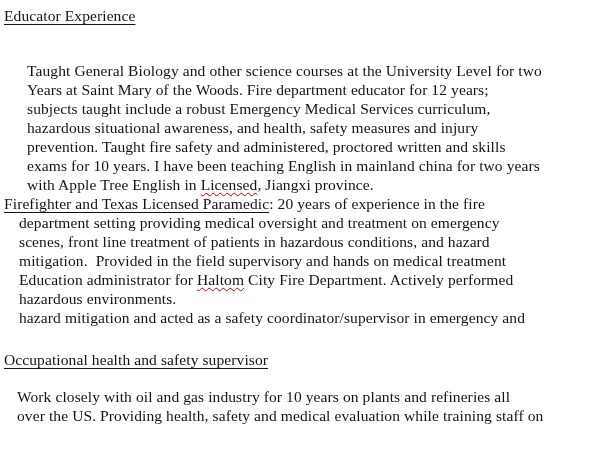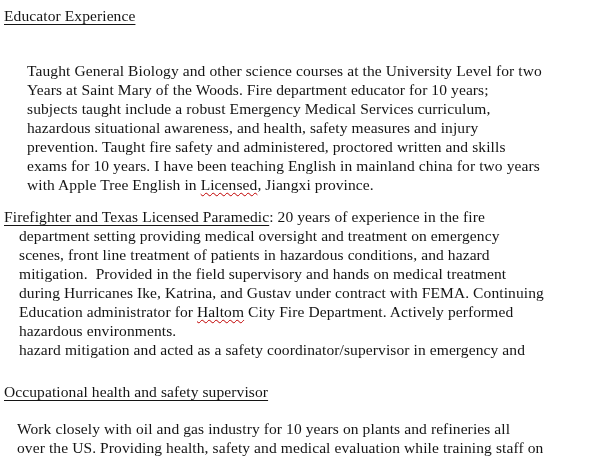--- a/index.html
+++ b/index.html
@@ -49,33 +49,32 @@
 </head>
 <body>
 
 <div class="page">
   <div id="doc">
       <div class="section" style="margin-top: 0px;">
         <div class="line" style="padding-left: 0px;"><span class="run u">Educator Experience</span></div>
       </div>
       <div class="section" style="margin-top: 36px;">
         <div class="line" style="padding-left: 23px;"><span class="run">Taught General Biology and other science courses at the University Level for two</span></div>
-        <div class="line" style="padding-left: 23px;"><span class="run">Years at Saint Mary of the Woods. Fire department educator for 10 years;</span></div>
+        <div class="line" style="padding-left: 23px;"><span class="run">Years at Saint Mary of the Woods. Fire department educator for 12 years;</span></div>
         <div class="line" style="padding-left: 23px;"><span class="run">subjects taught include a robust Emergency Medical Services curriculum,</span></div>
         <div class="line" style="padding-left: 23px;"><span class="run">hazardous situational awareness, and health, safety measures and injury</span></div>
         <div class="line" style="padding-left: 23px;"><span class="run">prevention. Taught fire safety and administered, proctored written and skills</span></div>
         <div class="line" style="padding-left: 23px;"><span class="run">exams for 10 years. I have been teaching English in mainland china for two years</span></div>
         <div class="line" style="padding-left: 23px;"><span class="run">with Apple Tree English in </span><span class="run sq">Licensed</span><span class="run">, Jiangxi province.</span></div>
       </div>
-      <div class="section" style="margin-top: 13px;">
+      <div class="section" style="">
         <div class="line" style="padding-left: 0px;"><span class="run u">Firefighter and Texas Licensed Paramedic</span><span class="run">: 20 years of experience in the fire</span></div>
         <div class="line" style="padding-left: 15px;"><span class="run">department setting providing medical oversight and treatment on emergency</span></div>
         <div class="line" style="padding-left: 15px;"><span class="run">scenes, front line treatment of patients in hazardous conditions, and hazard</span></div>
         <div class="line" style="padding-left: 15px;"><span class="run">mitigation.  Provided in the field supervisory and hands on medical treatment</span></div>
-        <div class="line" style="padding-left: 15px;"><span class="run">during Hurricanes Ike, Katrina, and Gustav under contract with FEMA. Continuing</span></div>
         <div class="line" style="padding-left: 15px;"><span class="run">Education administrator for </span><span class="run sq">Haltom</span><span class="run"> City Fire Department. Actively performed</span></div>
         <div class="line" style="padding-left: 15px;"><span class="run">hazardous environments.</span></div>
         <div class="line" style="padding-left: 15px;"><span class="run">hazard mitigation and acted as a safety coordinator/supervisor in emergency and</span></div>
       </div>
       <div class="section" style="margin-top: 23px;">
         <div class="line" style="padding-left: 0px;"><span class="run u">Occupational health and safety supervisor</span></div>
       </div>
       <div class="section" style="margin-top: 18px;">
         <div class="line" style="padding-left: 13px;"><span class="run">Work closely with oil and gas industry for 10 years on plants and refineries all</span></div>
         <div class="line" style="padding-left: 13px;"><span class="run">over the US. Providing health, safety and medical evaluation while training staff on</span></div>

